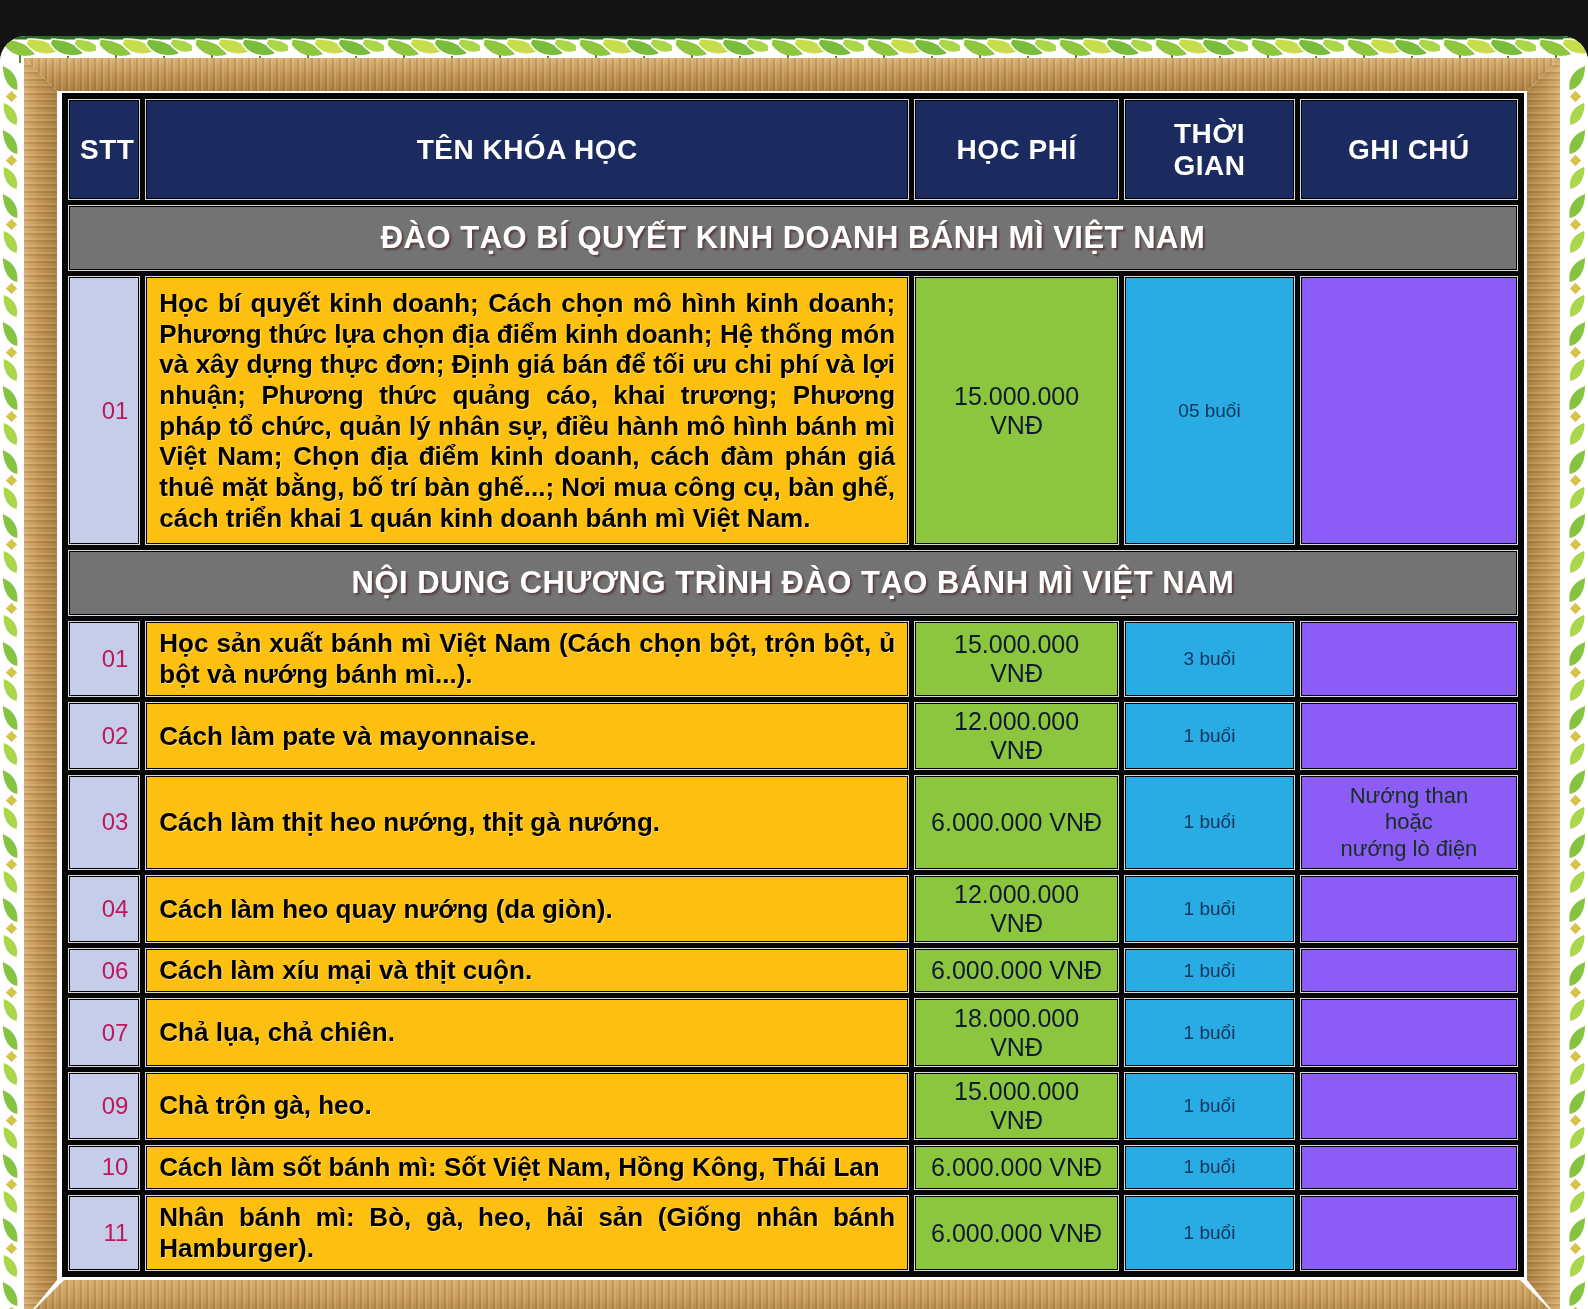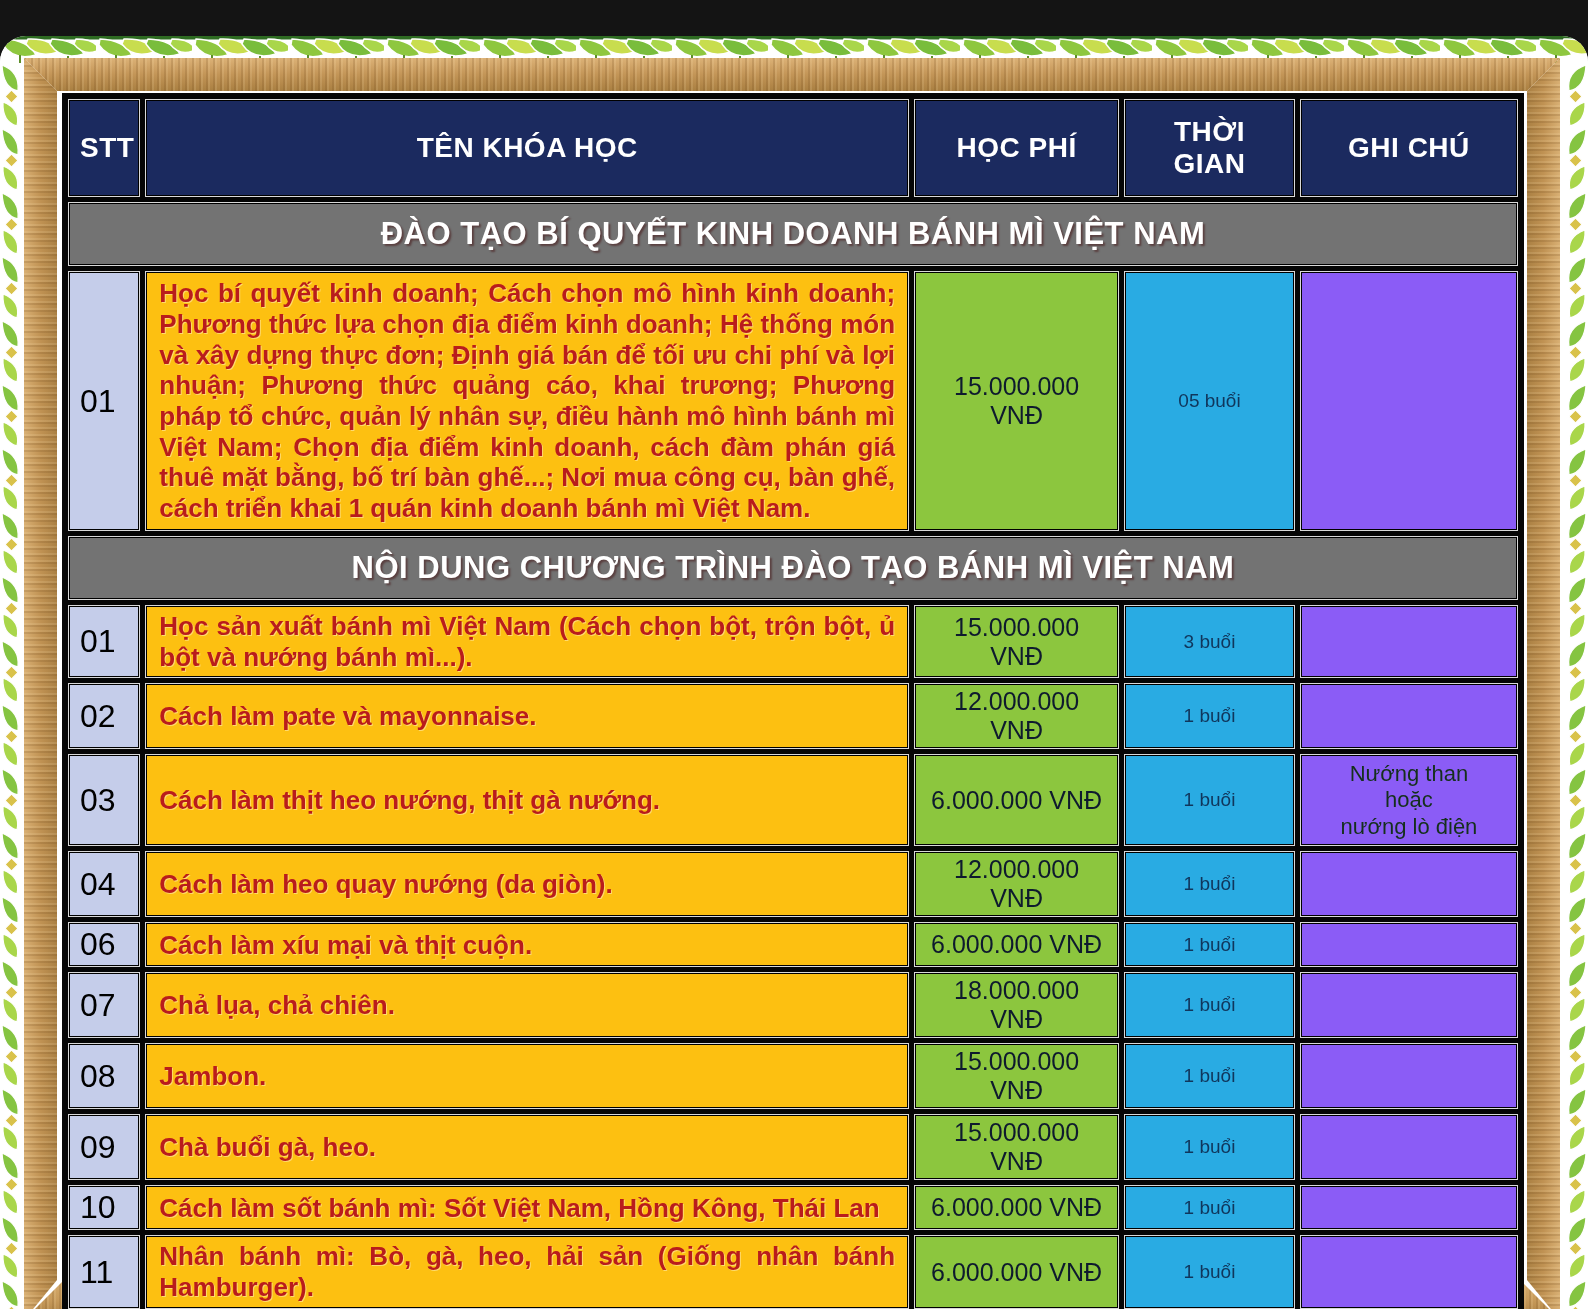--- a/index.html
+++ b/index.html
@@ -37,22 +37,22 @@
   table.price{
     width:1462px;height:1184px;table-layout:fixed;
     border-collapse:separate;border-spacing:7px;background:#060606;
   }
   td,th{
     border:1px solid #000;outline:1px solid #d9d9d9;
     padding:2px 10px;overflow:hidden;vertical-align:middle;
   }
   th.hcell{background:#1b2a5f;color:#fff;font-size:28px;font-weight:700;letter-spacing:.5px;text-align:center;}
   td.banner{background:#737373;color:#fff;font-size:31px;font-weight:700;text-align:center;letter-spacing:.5px;text-shadow:2px 2px 2px rgba(60,0,0,.45);}
-  td.stt{background:#c5cdea;color:#000000;font-size:32px;text-align:left;}
-  td.course{background:#fdc011;color:#b91c1c;font-size:26px;font-weight:700;line-height:1.18;text-align:left;padding:4px 12px;text-shadow:1px 1px 0 rgba(255,250,225,.45);}
+  td.stt{background:#c5cdea;color:#be185d;font-size:24px;text-align:right;}
+  td.course{background:#fdc011;color:#000000;font-size:26px;font-weight:700;line-height:1.18;text-align:left;padding:4px 12px;text-shadow:1px 1px 0 rgba(255,250,225,.45);}
   td.course.justify{text-align:justify;}
   td.price-cell{background:#8cc63e;color:#0e1a2e;font-size:25px;text-align:center;}
   td.time-cell{background:#29abe3;color:#10365c;font-size:19px;text-align:center;}
   td.note-cell{background:#8b5cf6;color:#15301c;font-size:22px;text-align:center;line-height:1.2;white-space:pre-line;}
   tr.r-header{height:96px;}
   tr.r-banner{height:62px;}
   tr.r-big{height:258px;}
   tr.r-tall{height:90px;}
   tr.r-two{height:62px;}
   tr.r-std{height:42px;}
@@ -200,29 +200,22 @@
         <td class="note-cell"></td>
       </tr>
       <tr class="r-std">
         <td class="stt">07</td>
         <td class="course">Chả lụa, chả chiên.</td>
         <td class="price-cell">18.000.000 VNĐ</td>
         <td class="time-cell">1 buổi</td>
         <td class="note-cell"></td>
       </tr>
       <tr class="r-std">
-        <td class="stt">08</td>
-        <td class="course">Jambon.</td>
-        <td class="price-cell">15.000.000 VNĐ</td>
-        <td class="time-cell">1 buổi</td>
-        <td class="note-cell"></td>
-      </tr>
-      <tr class="r-std">
         <td class="stt">09</td>
-        <td class="course">Chà buổi gà, heo.</td>
+        <td class="course">Chà trộn gà, heo.</td>
         <td class="price-cell">15.000.000 VNĐ</td>
         <td class="time-cell">1 buổi</td>
         <td class="note-cell"></td>
       </tr>
       <tr class="r-std">
         <td class="stt">10</td>
         <td class="course">Cách làm sốt bánh mì: Sốt Việt Nam, Hồng Kông, Thái Lan</td>
         <td class="price-cell">6.000.000 VNĐ</td>
         <td class="time-cell">1 buổi</td>
         <td class="note-cell"></td>

